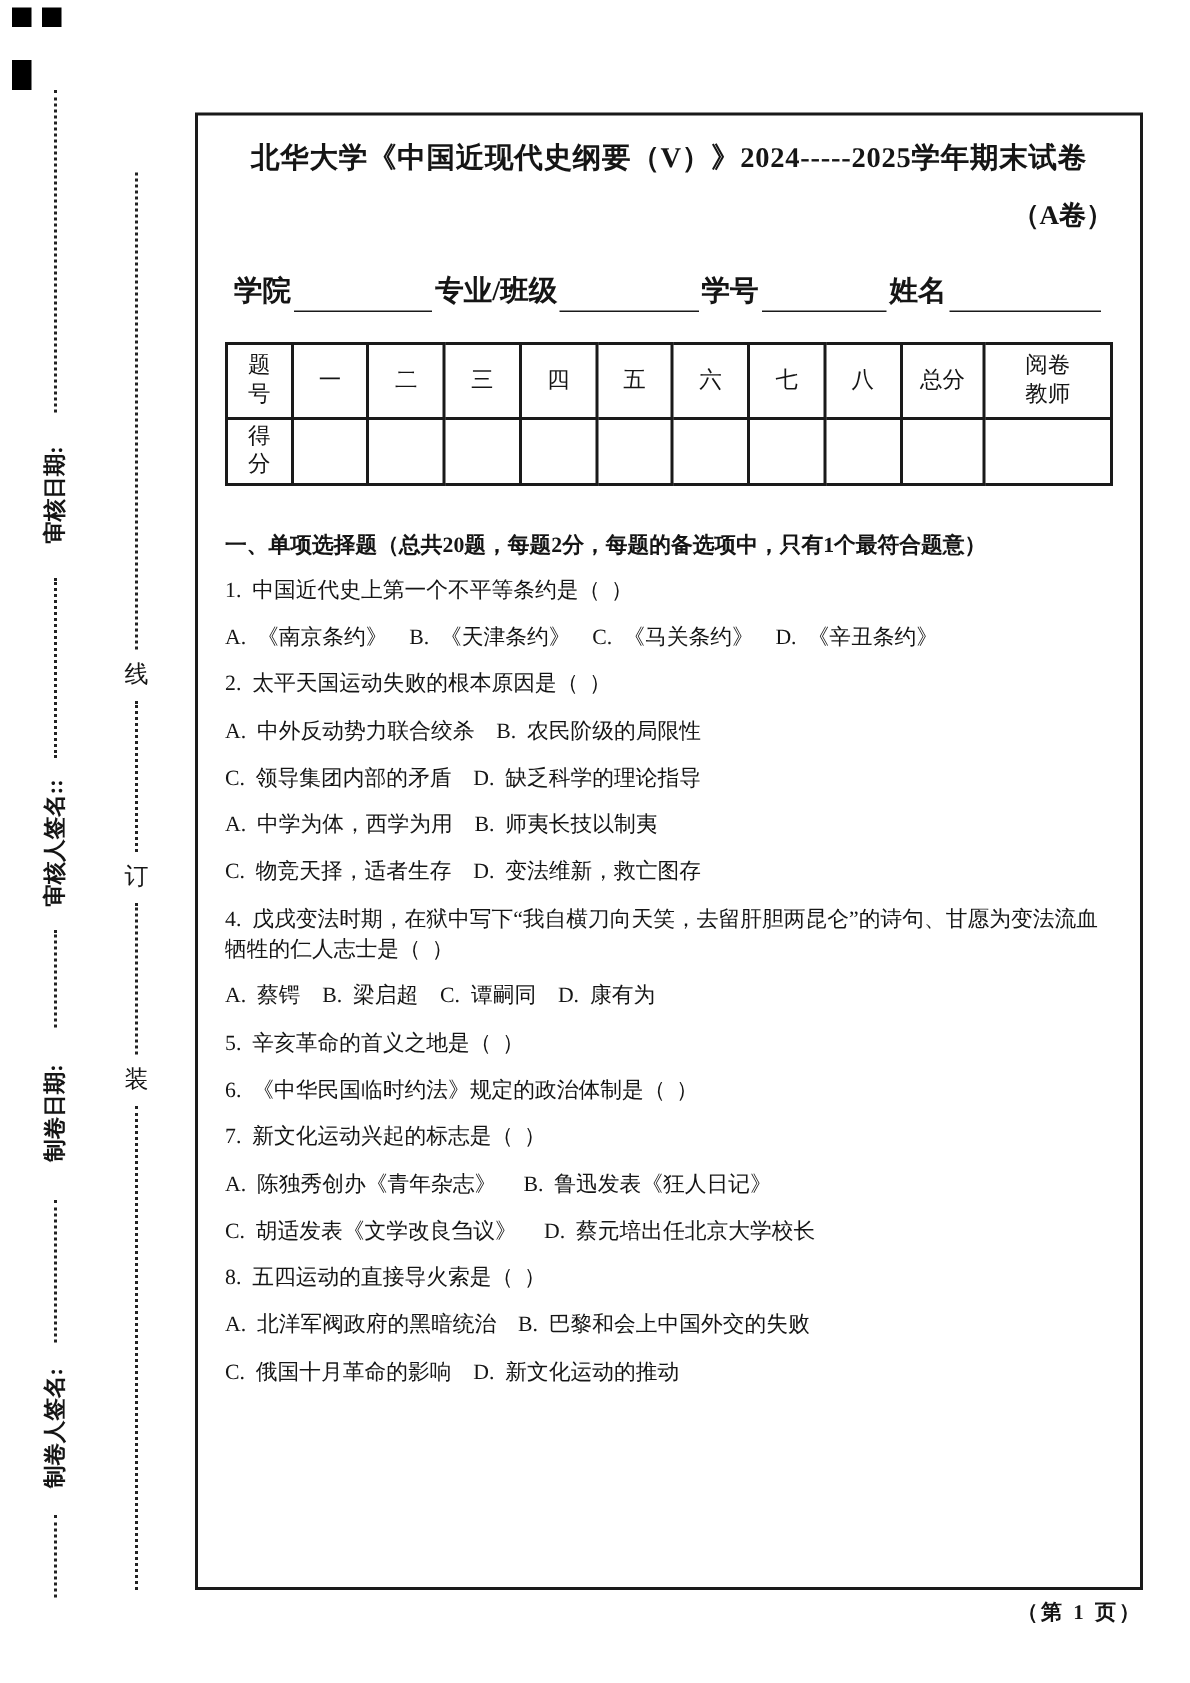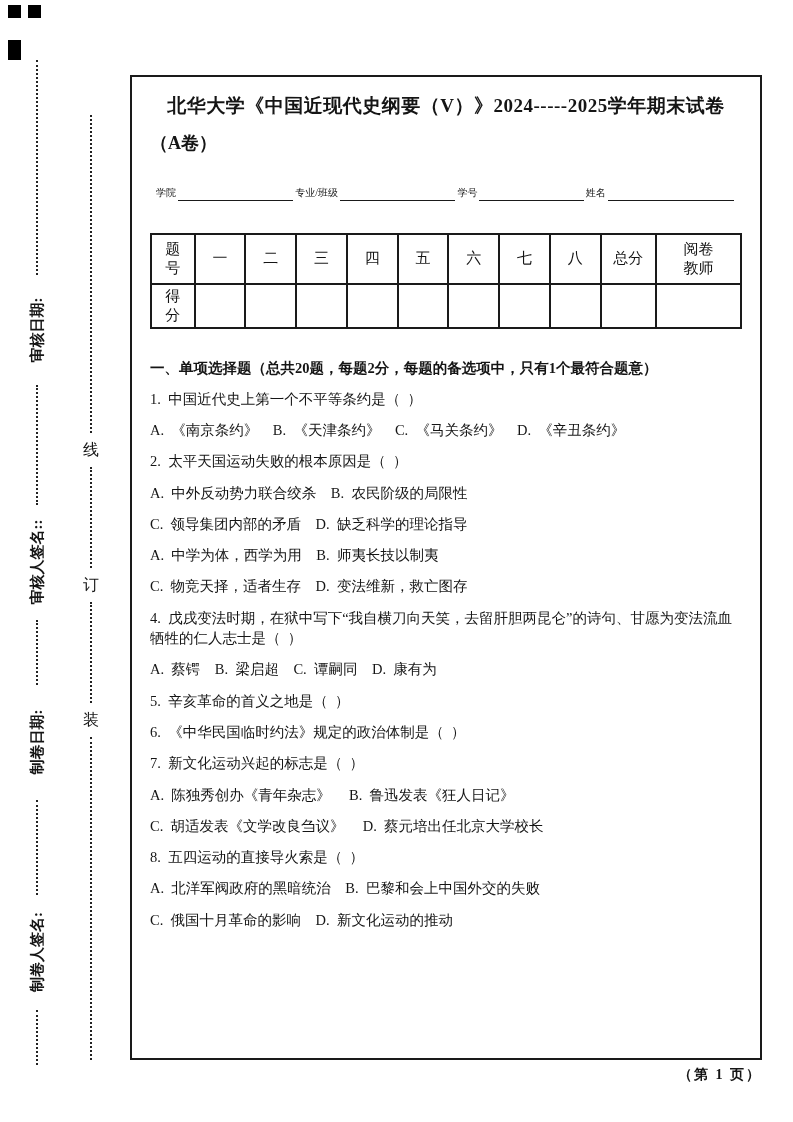--- a/index.html
+++ b/index.html
@@ -15,26 +15,26 @@
     transform:translate(-50%,-50%) rotate(-90deg);
   }
   .bindchar {
     position:absolute; font-size:16px; transform:translate(-50%,-50%);
   }
   .main {
     position:absolute; left:130px; top:75px; width:632px; height:985px;
     border:2px solid #1a1a1a; box-sizing:border-box; padding:16px 18px 0 18px;
   }
   .title1 { text-align:center; font-weight:bold; font-size:19px; letter-spacing:0.5px; line-height:1.35; }
-  .title2 { text-align:left; font-weight:bold; font-size:18px; margin-top:12px; }
-  .info { display:flex; align-items:flex-end; margin-top:26px; font-weight:normal; font-size:10px; padding:0 6px; }
+  .title2 { text-align:right; font-weight:bold; font-size:18px; margin-top:12px; }
+  .info { display:flex; align-items:flex-end; margin-top:26px; font-weight:bold; font-size:19px; padding:0 6px; }
   .info .lbl { white-space:nowrap; padding-bottom:1px; }
   .info .blank { border-bottom:1.5px solid #1a1a1a; height:19px; margin:0 2px; }
   .b1 { flex:1.05; } .b2 { flex:1.05; } .b3 { flex:0.95; } .b4 { flex:1.15; }
-  table.score { width:100%; border-collapse:collapse; margin-top:32px; table-layout:fixed; font-size:15px; }
+  table.score { width:100%; border-collapse:collapse; margin-top:20px; table-layout:fixed; font-size:15px; }
   table.score td { border:2px solid #1a1a1a; text-align:center; vertical-align:middle; padding:2px; }
   table.score tr.hdr td { height:44px; }
   table.score tr.scr td { height:38px; }
   .w1 { width:1.15em; margin:0 auto; line-height:1.25; word-break:break-all; }
   .w2 { width:2.3em; margin:0 auto; line-height:1.25; word-break:break-all; }
   .section-heading { font-weight:bold; font-size:14.5px; margin-top:30px; white-space:pre-wrap; }
   .qblock { }
   .qline { font-size:14.5px; margin-top:11px; line-height:1.4; white-space:pre-wrap; }
   .footer {
     position:absolute; left:130px; width:632px; top:1066px; text-align:right;

